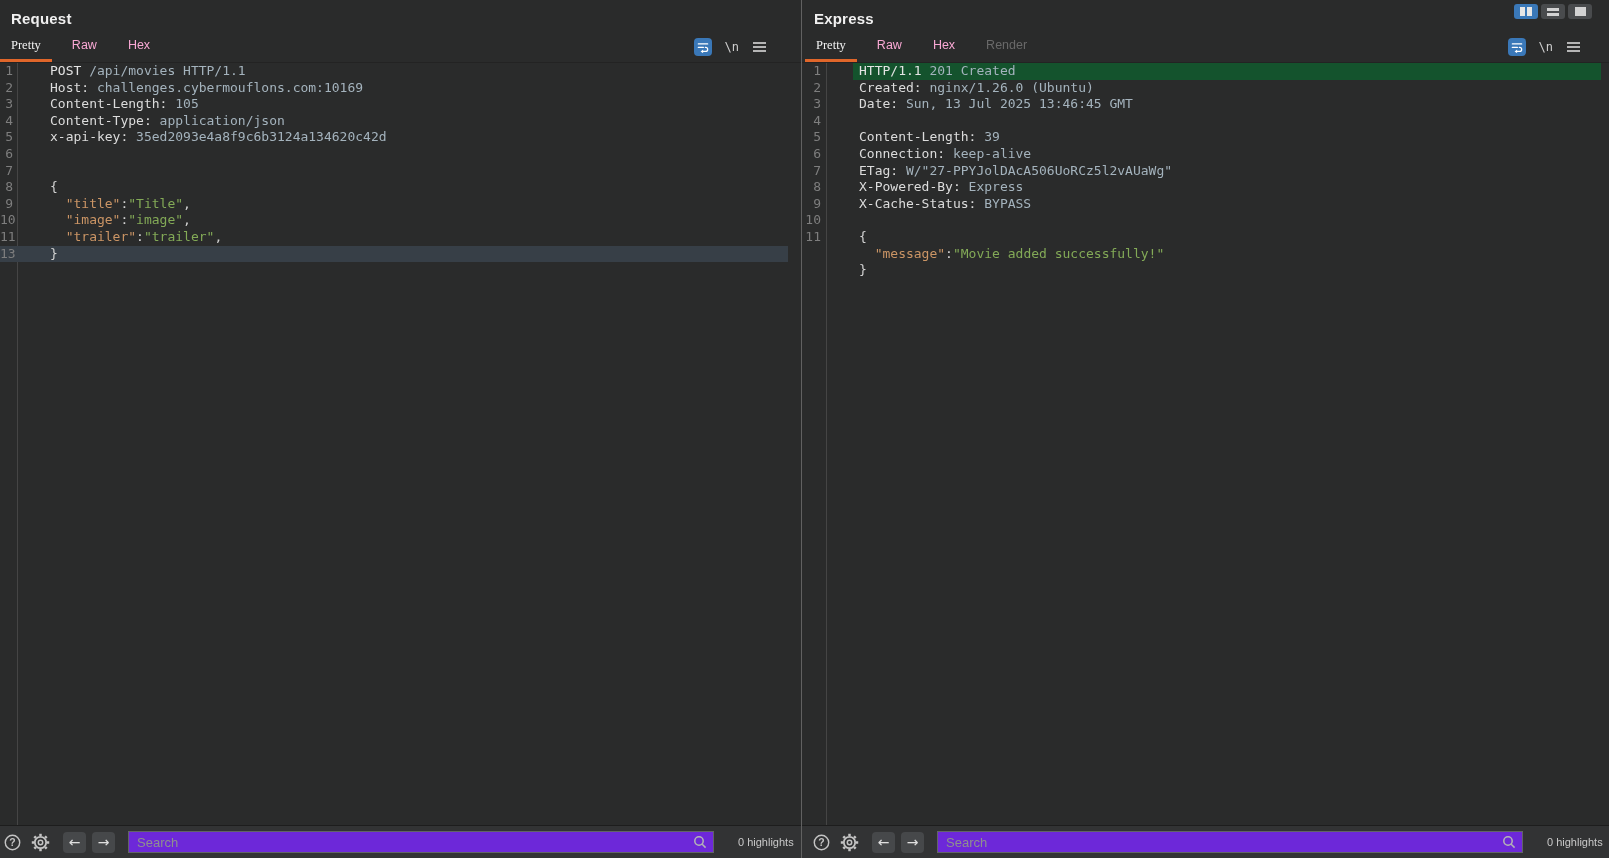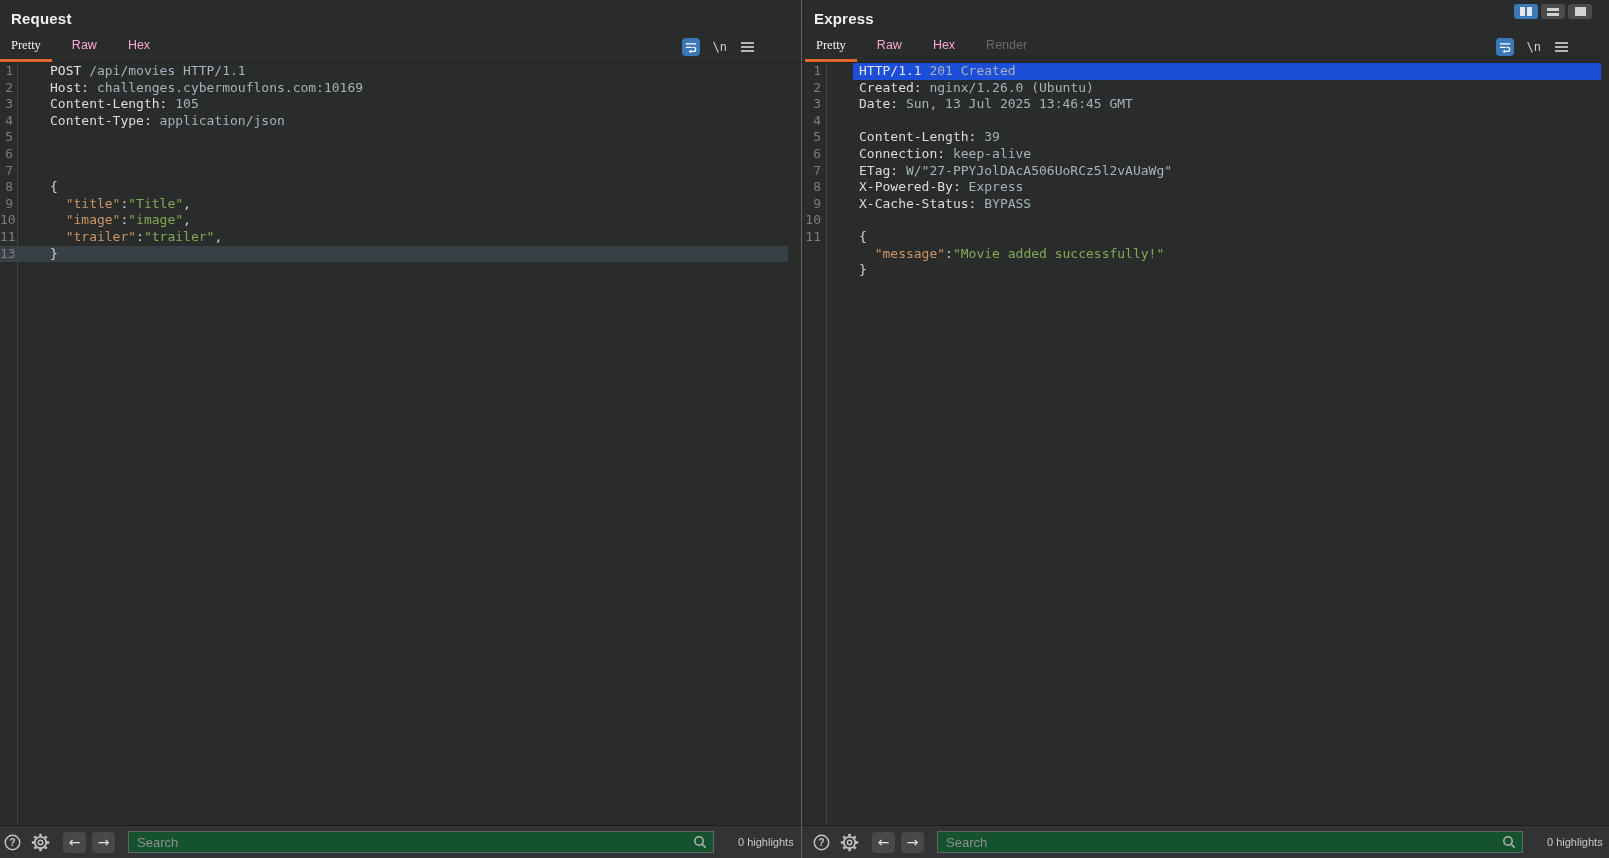--- a/index.html
+++ b/index.html
@@ -9,21 +9,21 @@
     font-family:"Liberation Sans", sans-serif;
     color:#d4d4d4;
     position:relative;
   }
   .app { display:flex; width:1609px; height:858px; }
   .panel { position:relative; height:858px; }
   .panel-req { width:801px; border-right:1px solid #616161; }
   .panel-resp { flex:1; }
 
   
-  .panel-header { position:absolute; top:0; left:0; right:16px; height:62px;padding-left:46px; }
+  .panel-header { position:absolute; top:0; left:0; right:4px; height:62px;padding-left:46px; }
   .panel-title { position:absolute; top:10px; left:11px; font-size:15px; font-weight:bold; color:#f0f0f0; letter-spacing:.2px; }
   .tabs { position:absolute; bottom:0; left:0; display:flex; }
   .panel-resp .tabs { left:3px; }
   .tab { padding:6px 11px 6px; margin-right:9px; font-size:12.5px; color:#f9a8d4; border-bottom:3px solid transparent; cursor:default; }
   .tab.active { color:#f2f2f2; border-bottom-color:#e0662a;font-family:Liberation Serif, serif; }
   .tab.disabled { color:#696969; }
 
   .editor-icons { position:absolute; bottom:6px; display:flex; align-items:center; gap:13px; }
   .panel-req .editor-icons { right:30px; }
   .panel-resp .editor-icons { right:24px; }
@@ -47,21 +47,21 @@
     font-size:13px; line-height:16.6px;
     overflow:hidden;
   }
   .gutter-rule { position:absolute; top:0; bottom:0; width:1px; background:#454545; }
   .panel-req .gutter-rule { left:17px; }
   .panel-resp .gutter-rule { left:24px; }
   .line { display:flex; height:16.6px; position:relative; }
   .panel-req .line { width:calc(100% - 13px); }
   .panel-resp .line { width:calc(100% - 8px); }
   .panel-req .line.hl { background:#373f47; }
-  .panel-resp .line.hl .code { background:#1d4ed8; flex:1; }
+  .panel-resp .line.hl .code { background:#14532d; flex:1; }
   .ln { flex:0 0 auto; text-align:right; color:#7e7e7e; }
   .panel-req .ln { width:13px; padding-right:4px; }
   .panel-resp .ln { width:19px; padding-right:4px; }
   .code { white-space:pre; padding-left:5px;margin-left:28px; }
   .panel-resp .code { padding-left:6px; }
   .tk-m { color:#e4e4e4; }
   .tk-n { color:#dcdcdc; }
   .tk-v { color:#a4b3bd; }
   .tk-k { color:#cb9565; }
   .tk-s { color:#83aa57; }
@@ -74,21 +74,21 @@
     display:flex; align-items:center; padding-left:3px;
   }
   .panel-resp .statusbar { padding-left:10px; }
   .sb-icon { display:flex; align-items:center; justify-content:center; }
   .help-btn { margin-right:8px; }
   .gear-btn { margin-right:6px; }
   .nav-btn { width:23px; height:21px; background:#46484a; border-radius:4px; display:flex; align-items:center; justify-content:center; margin-left:6px; color:#e0e0e0; font-size:14px; font-family:"DejaVu Sans", sans-serif; }
   .search-wrap { position:relative; margin-left:13px; width:586px; height:22px; }
   .search-input {
     width:100%; height:100%; box-sizing:border-box;
-    background:#14532d; border:1px solid #626466; outline:none;
+    background:#6d28d9; border:1px solid #626466; outline:none;
     color:#cfcfcf; font-size:13px; padding:0 28px 0 8px;
     font-family:"Liberation Sans", sans-serif;
   }
   .search-input::placeholder { color:#8f8f8f; }
   .search-glass { position:absolute; right:7px; top:4px; }
   .highlights { margin-left:24px; font-size:11px; color:#c9c9c9; }
 </style>
 </head>
 <body>
 
@@ -142,20 +142,21 @@
           <div class="line">
             <span class="ln">3</span>
             <span class="code"><span class="tk-n">Content-Length:</span><span class="tk-v"> 105</span></span>
           </div>
           <div class="line">
             <span class="ln">4</span>
             <span class="code"><span class="tk-n">Content-Type:</span><span class="tk-v"> application/json</span></span>
           </div>
           <div class="line">
             <span class="ln">5</span>
+            <span class="code"><span class="tk-n">x-api-key:</span><span class="tk-v"> 35ed2093e4a8f9c6b3124a134620c42d</span></span>
           </div>
           <div class="line">
             <span class="ln">6</span>
             <span class="code"></span>
           </div>
           <div class="line">
             <span class="ln">7</span>
             <span class="code"></span>
           </div>
           <div class="line">

